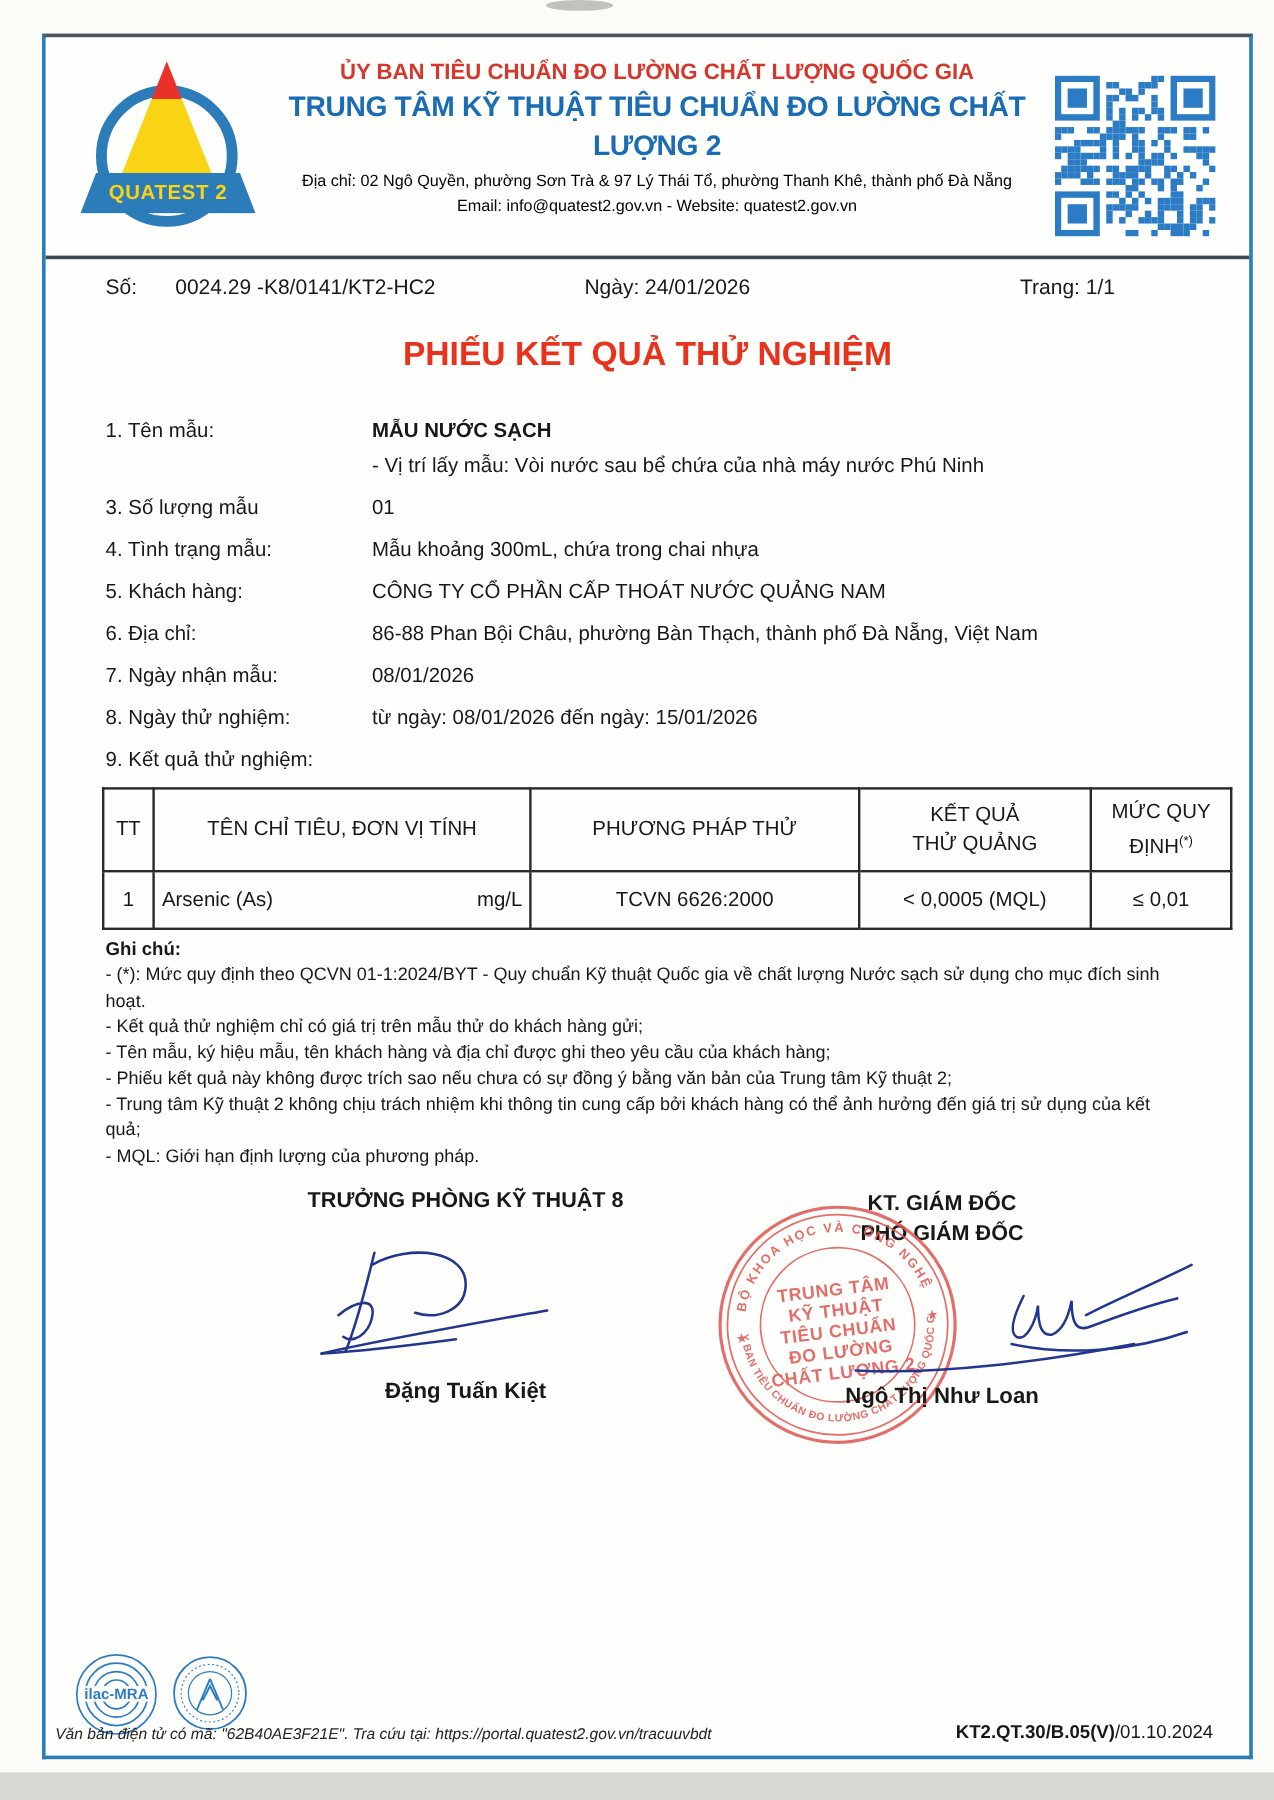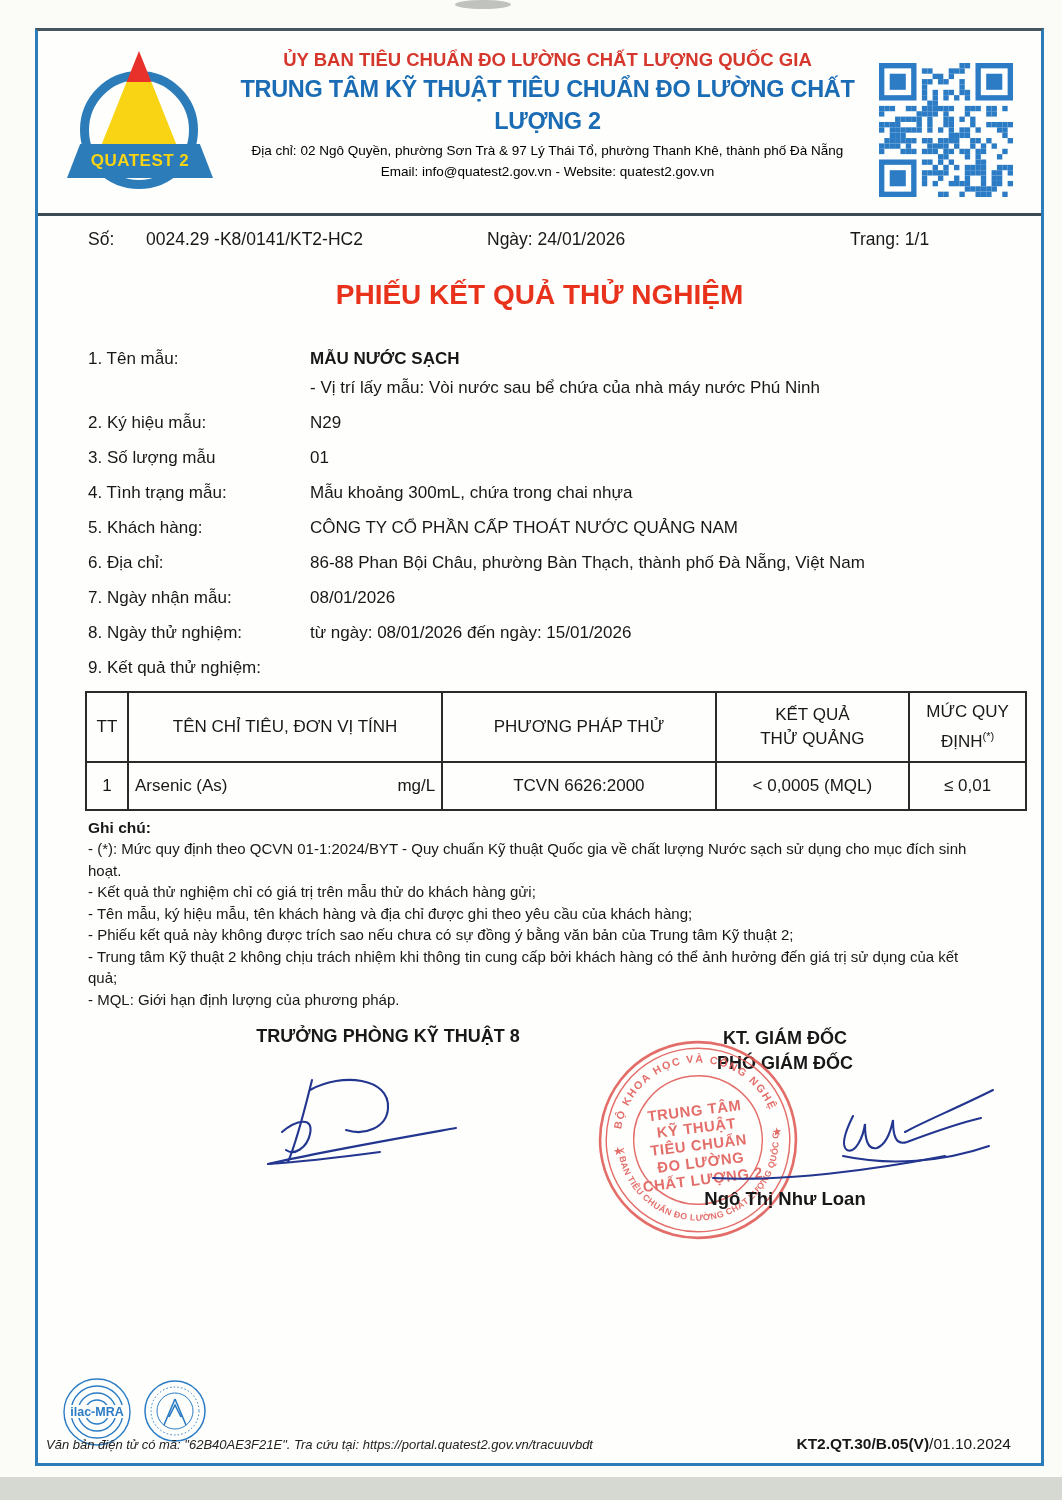--- a/index.html
+++ b/index.html
@@ -330,24 +330,20 @@
 
   <div class="doc-title">PHIẾU KẾT QUẢ THỬ NGHIỆM</div>
 
   <div class="fields">
     <div class="field-row">
       <span class="f-label">1. Tên mẫu:</span>
       <span class="f-value bold">MẪU NƯỚC SẠCH</span>
     </div>
     <div class="f-extra">- Vị trí lấy mẫu: Vòi nước sau bể chứa của nhà máy nước Phú Ninh</div>
     <div class="field-row">
-      <span class="f-label">2. Ký hiệu mẫu:</span>
-      <span class="f-value">N29</span>
-    </div>
-    <div class="field-row">
       <span class="f-label">3. Số lượng mẫu</span>
       <span class="f-value">01</span>
     </div>
     <div class="field-row">
       <span class="f-label">4. Tình trạng mẫu:</span>
       <span class="f-value">Mẫu khoảng 300mL, chứa trong chai nhựa</span>
     </div>
     <div class="field-row">
       <span class="f-label">5. Khách hàng:</span>
       <span class="f-value">CÔNG TY CỔ PHẦN CẤP THOÁT NƯỚC QUẢNG NAM</span>
@@ -457,20 +453,21 @@
 
     <svg class="sign-right" width="310" height="100" viewBox="0 0 310 100">
       <g fill="none" stroke="var(--signature_blue)" stroke-width="2.1" stroke-linecap="round">
         <path d="M300,8 C264,26 230,40 212,50"></path>
         <path d="M160,34 C152,50 148,64 154,68 C162,72 170,56 172,42 C172,56 174,68 184,66 C194,62 198,48 200,38 C200,52 202,64 214,60 C230,54 262,42 288,36"></path>
         <path d="M150,74 C196,84 250,80 296,64"></path>
         <path d="M20,96 C90,100 180,88 252,74"></path>
       </g>
     </svg>
 
+    <div class="sig-left-name">Đặng Tuấn Kiệt</div>
     <div class="sig-right-name">Ngô Thị Như Loan</div>
   </div>
 
   <div class="footer">
     <div class="foot-logos">
       <svg width="74" height="74" viewBox="0 0 74 74">
         <g fill="none" stroke="#2b7cc4" stroke-width="1.4">
           <circle cx="37" cy="37" r="33"></circle>
           <circle cx="37" cy="37" r="26"></circle>
           <circle cx="37" cy="37" r="19"></circle>

